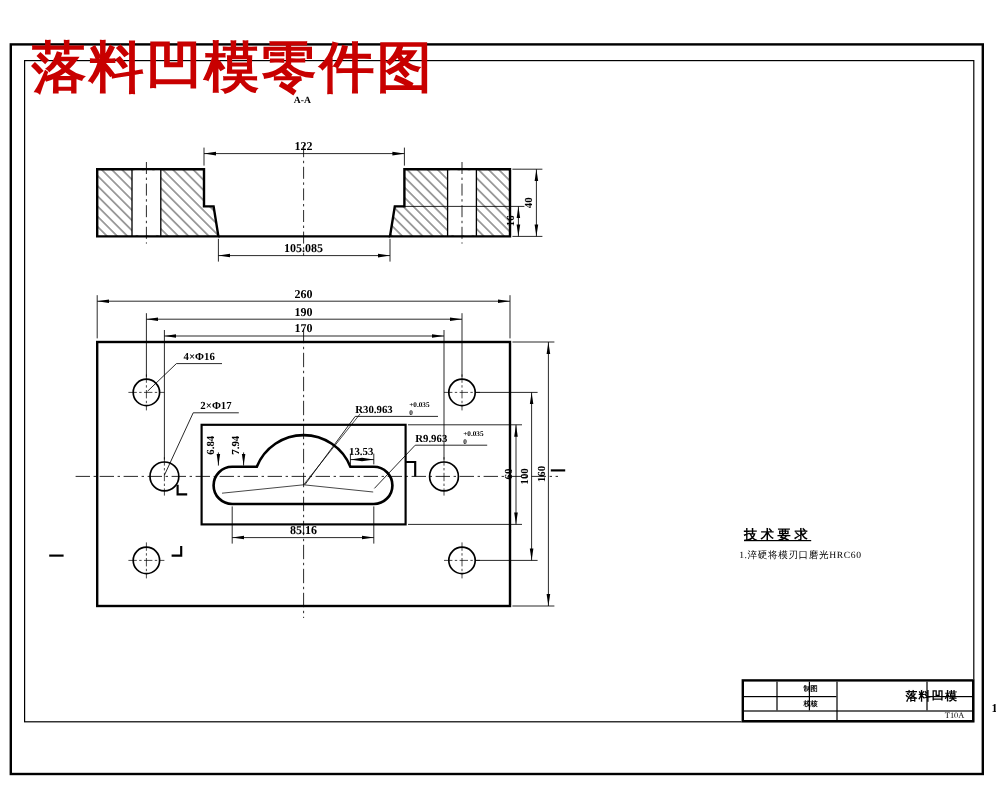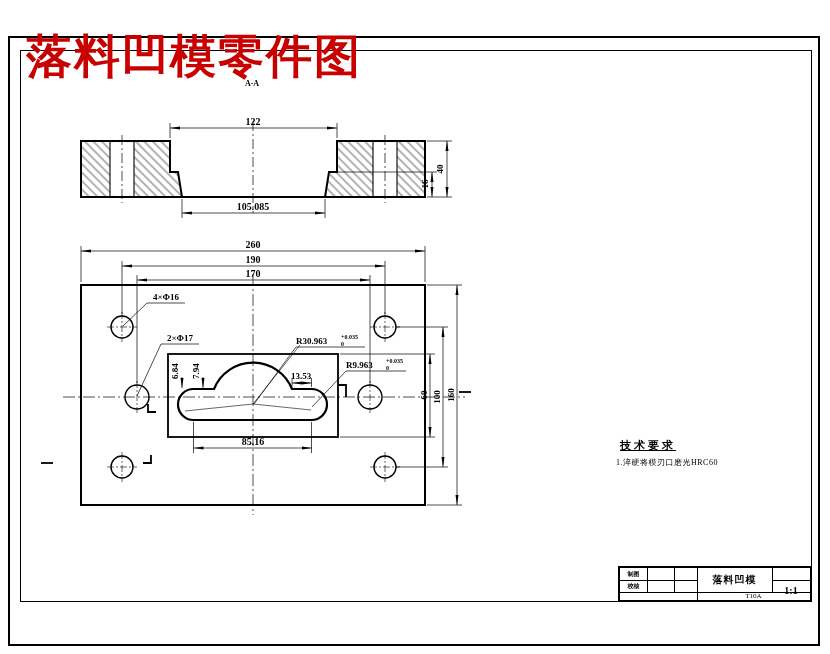--- a/index.html
+++ b/index.html
@@ -12,21 +12,21 @@
                  font-weight:bold;color:#c80000;letter-spacing:2px;white-space:nowrap;z-index:6;}
   svg{position:absolute;overflow:visible;}
   .dim{font:bold 10px "Liberation Serif",serif;fill:#000;}
   .dim-sm{font:bold 9px "Liberation Serif",serif;fill:#000;}
   .tol{font:bold 6px "Liberation Serif",serif;fill:#000;}
   .seclab{font:bold 8px "Liberation Serif",serif;fill:#000;}
   .tech-head{left:620px;top:438px;font-size:11px;font-weight:bold;letter-spacing:3px;text-decoration:underline;}
   .tech-item{left:616px;top:457px;font-size:8px;font-weight:normal;letter-spacing:0.5px;}
   .tblock{left:618px;top:566px;width:194px;height:36px;border:2px solid #000;box-sizing:border-box;background:#fff;}
   .tb-line{position:absolute;background:#000;}
-  .tb-cell{position:absolute;display:flex;align-items:center;justify-content:center;overflow:hidden;}
+  .tb-cell{position:absolute;display:flex;align-items:center;justify-content:center;overflow:hidden;padding-left:42px;}
 </style>
 </head>
 <body>
 
 <div class="page">
 
   <div class="abs outer-border"></div>
   <div class="abs inner-frame"></div>
 
   <div class="abs drawing-title">落料凹模零件图</div>

